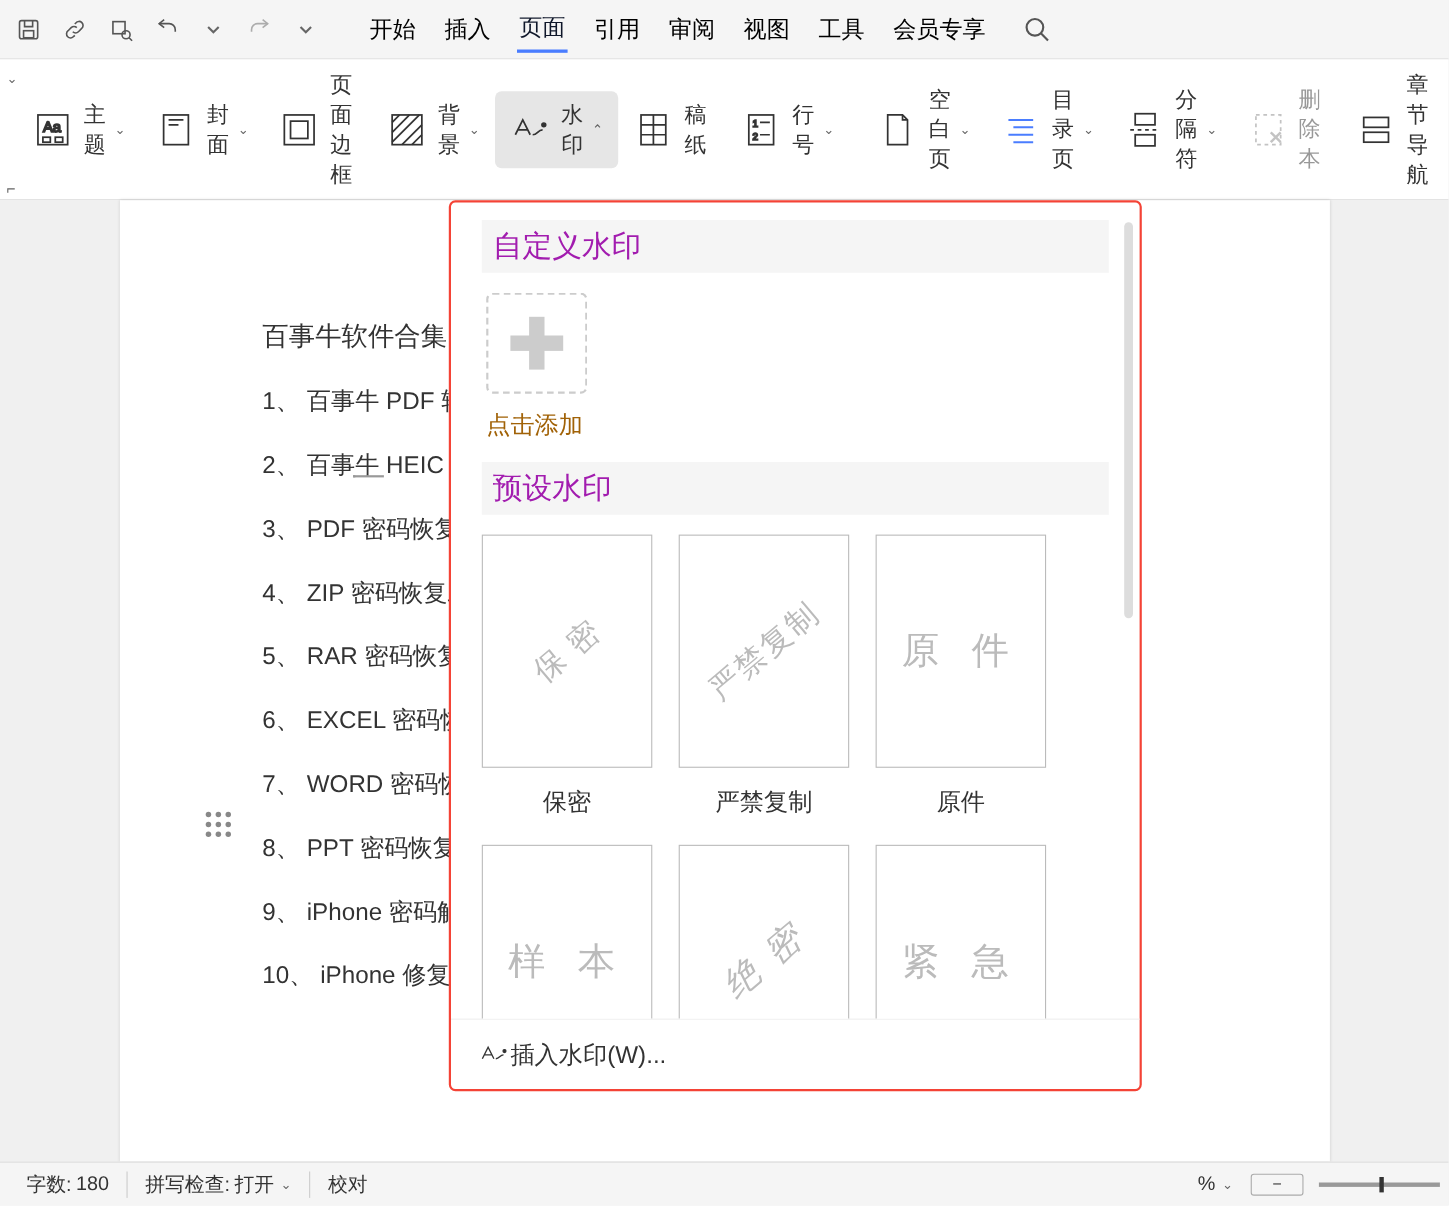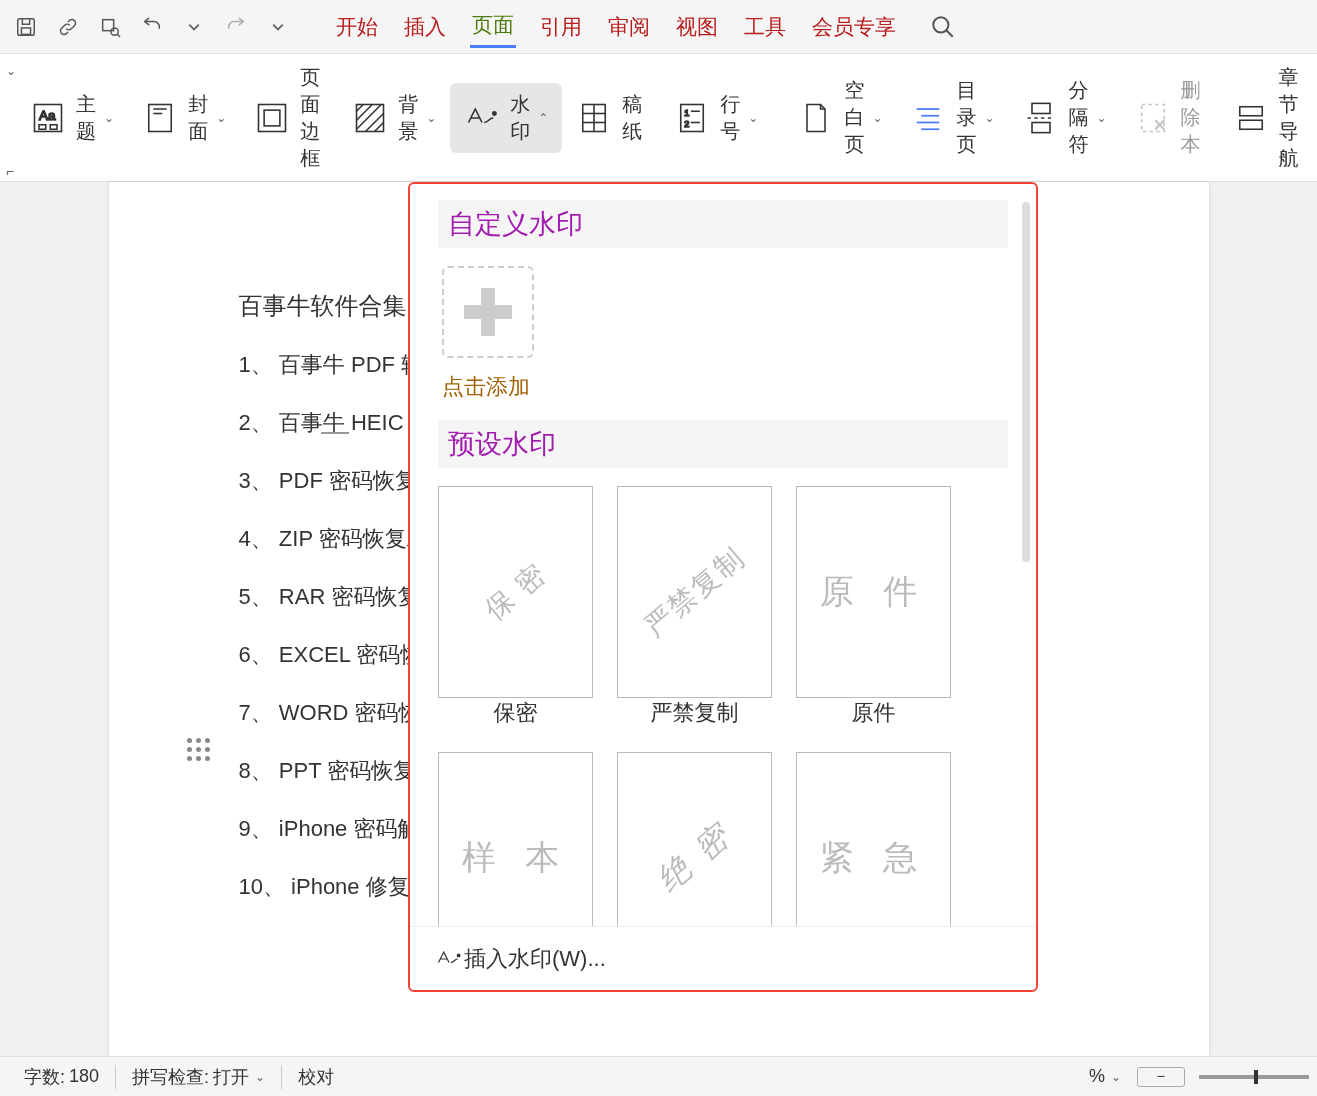--- a/index.html
+++ b/index.html
@@ -25,26 +25,26 @@
 .title-icons { display: flex; gap: 18px; align-items: center; }
 .title-icons .ic { width: 24px; height: 24px; display:flex; align-items:center; justify-content:center; color:#555; cursor:pointer; }
 .menu-tabs {
   display: flex;
   align-items: center;
   gap: 22px;
   margin-left: 40px;
 }
 .menu-tab {
   font-size: 21px;
-  color: #b91c1c;
+  color: #000000;
   padding: 6px 2px;
   cursor: pointer;
 }
 .menu-tab.active {
-  color: #4d7c0f;
+  color: #0f172a;
   border-bottom: 3px solid #4a7dff;
   font-weight: 500;
 }
 .search-area { margin-left: 28px; display:flex; align-items:center; }
 .search-area .ic { width:26px; height:26px; color:#555; cursor:pointer; }
 
 .ribbon {
   height: 128px;
   background: #fff;
   display: flex;
@@ -168,21 +168,21 @@
   border:1px solid #bbb;
   background:#fff;
   display:flex; align-items:center; justify-content:center;
 }
 .preset-thumb span {
   font-size: 34px; color:#bbb;
   letter-spacing: 10px;
 }
 .preset-thumb.diag span { transform: rotate(-40deg); letter-spacing:2px; font-size:28px; }
 .preset-thumb.diag2 span { transform: rotate(-40deg); letter-spacing:4px; font-size:32px; font-style:italic; }
-.preset-name { font-size:22px; }
+.preset-name { margin-top:16px; font-size:22px; }
 
 .popup-scroll {
   position:absolute; right:6px; top:18px; width:8px; height:360px;
   background:#ddd; border-radius:4px;
 }
 
 .popup-footer {
   height: 64px;
   border-top: 1px solid #eee;
   display:flex; align-items:center;

